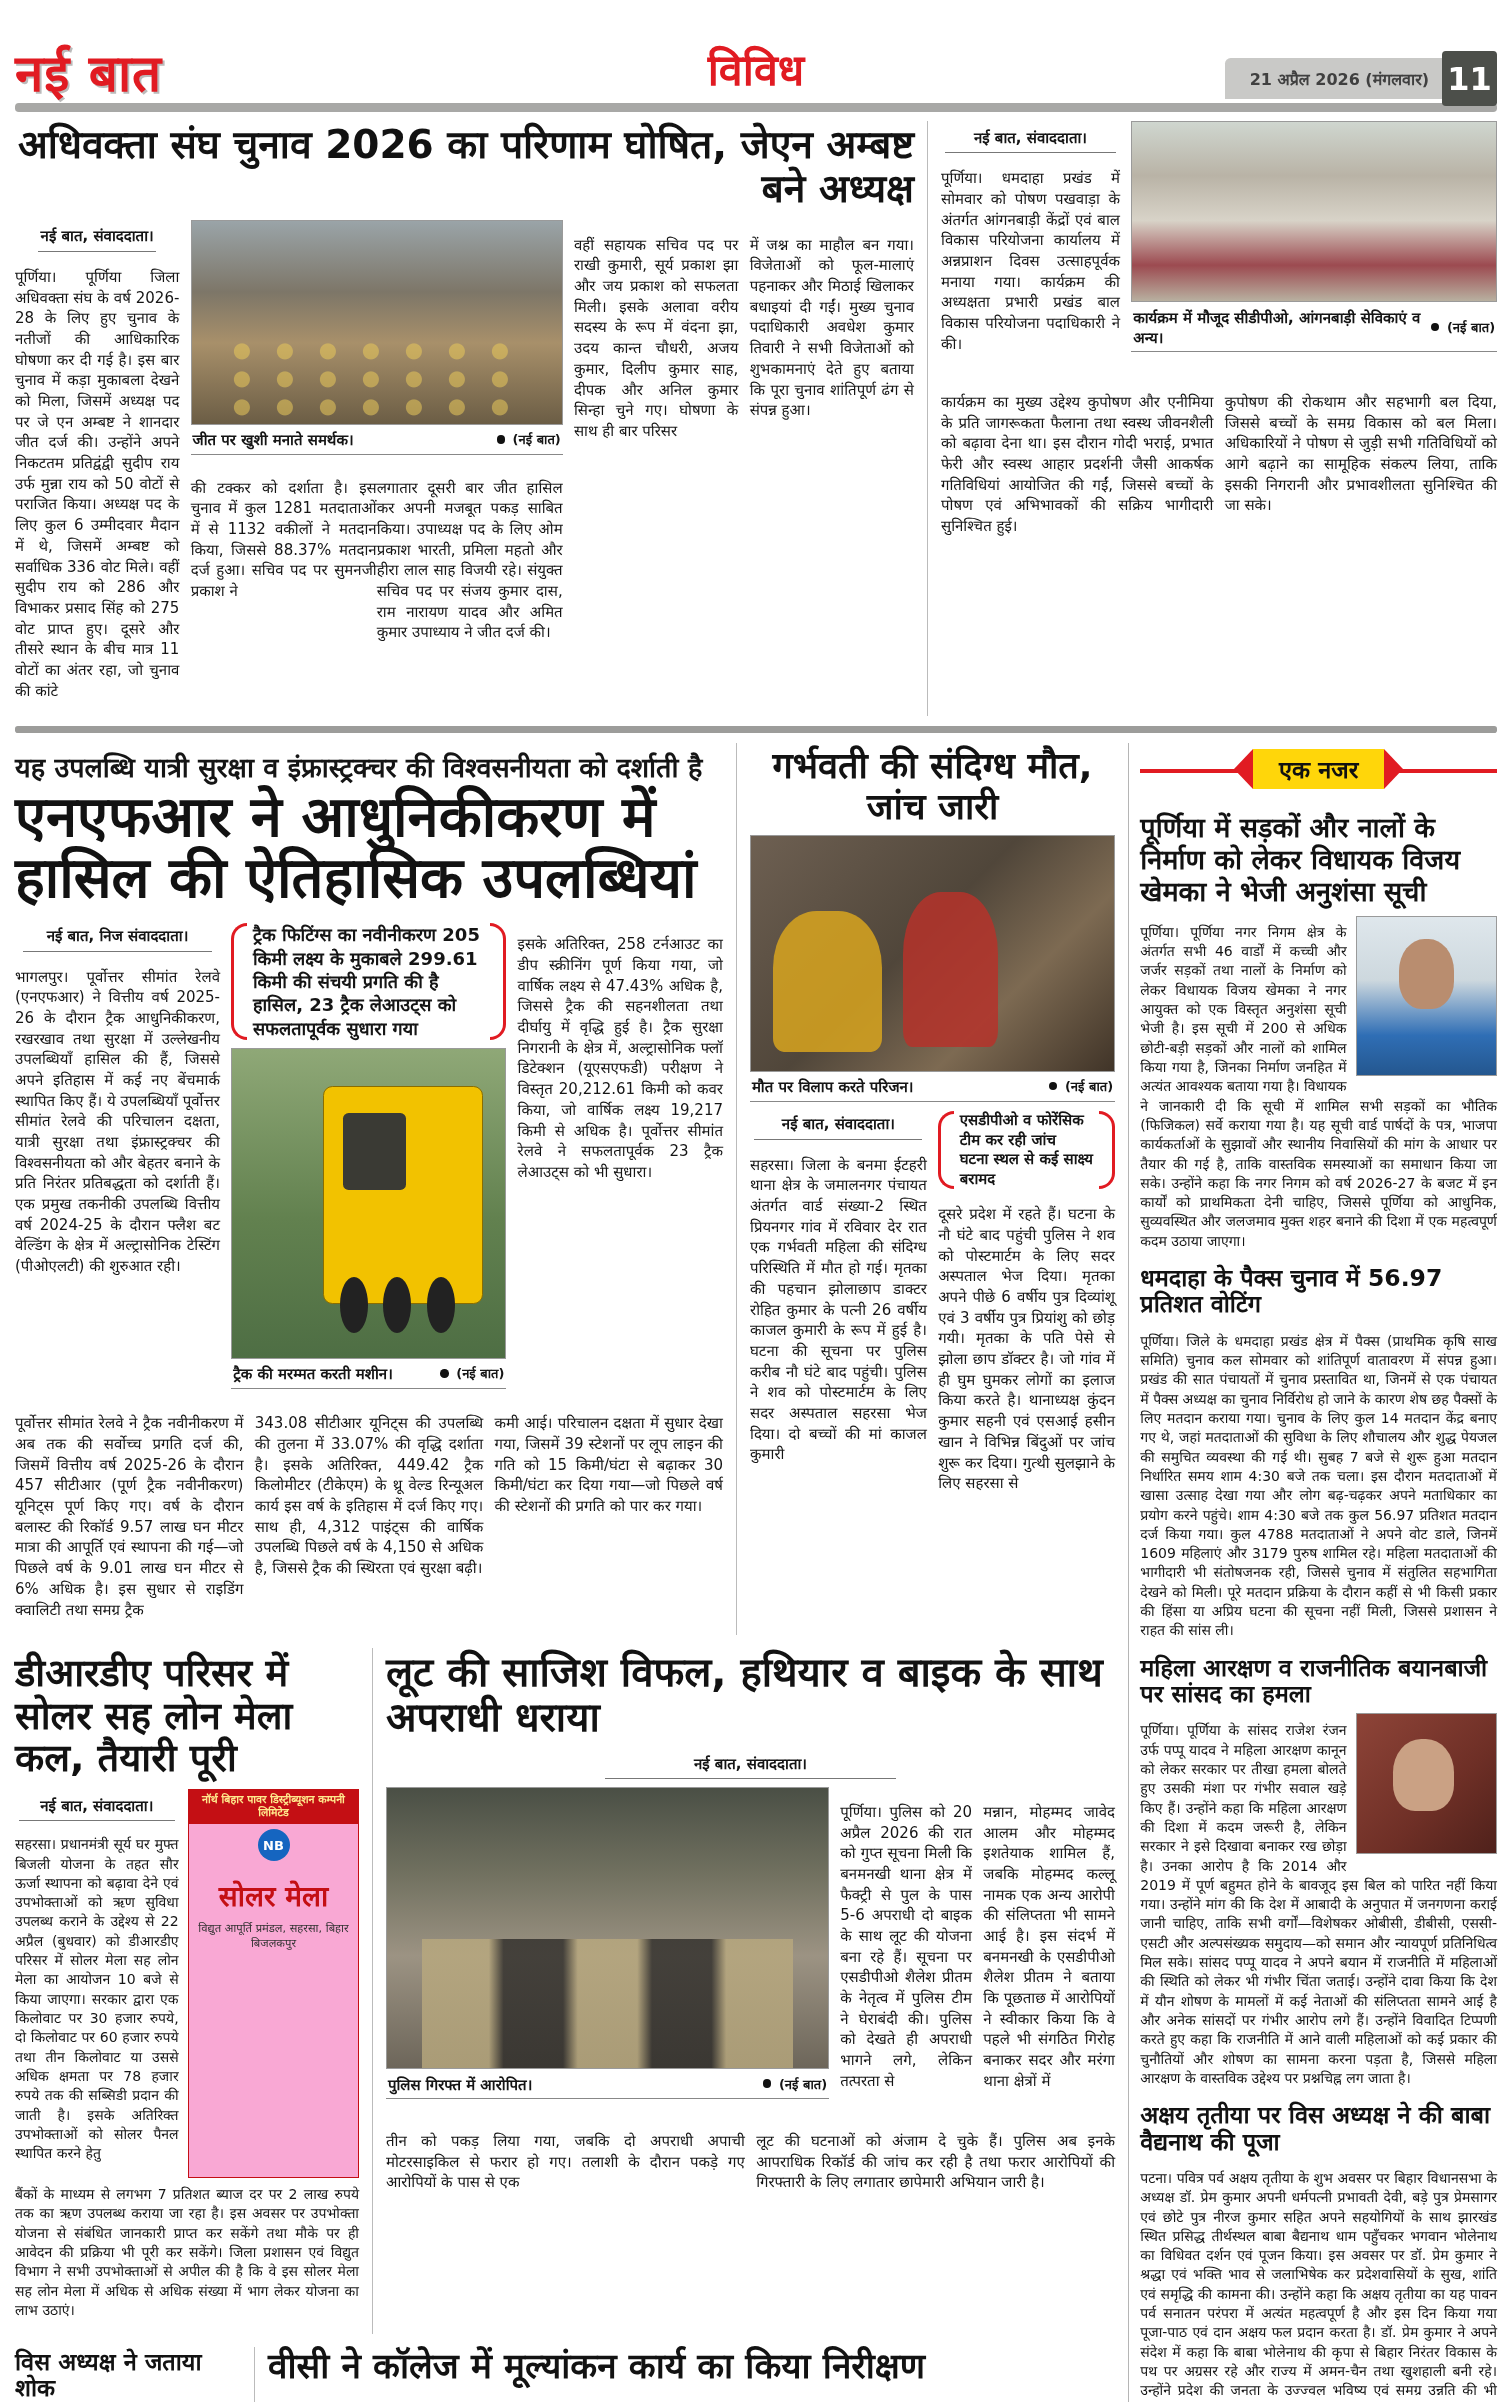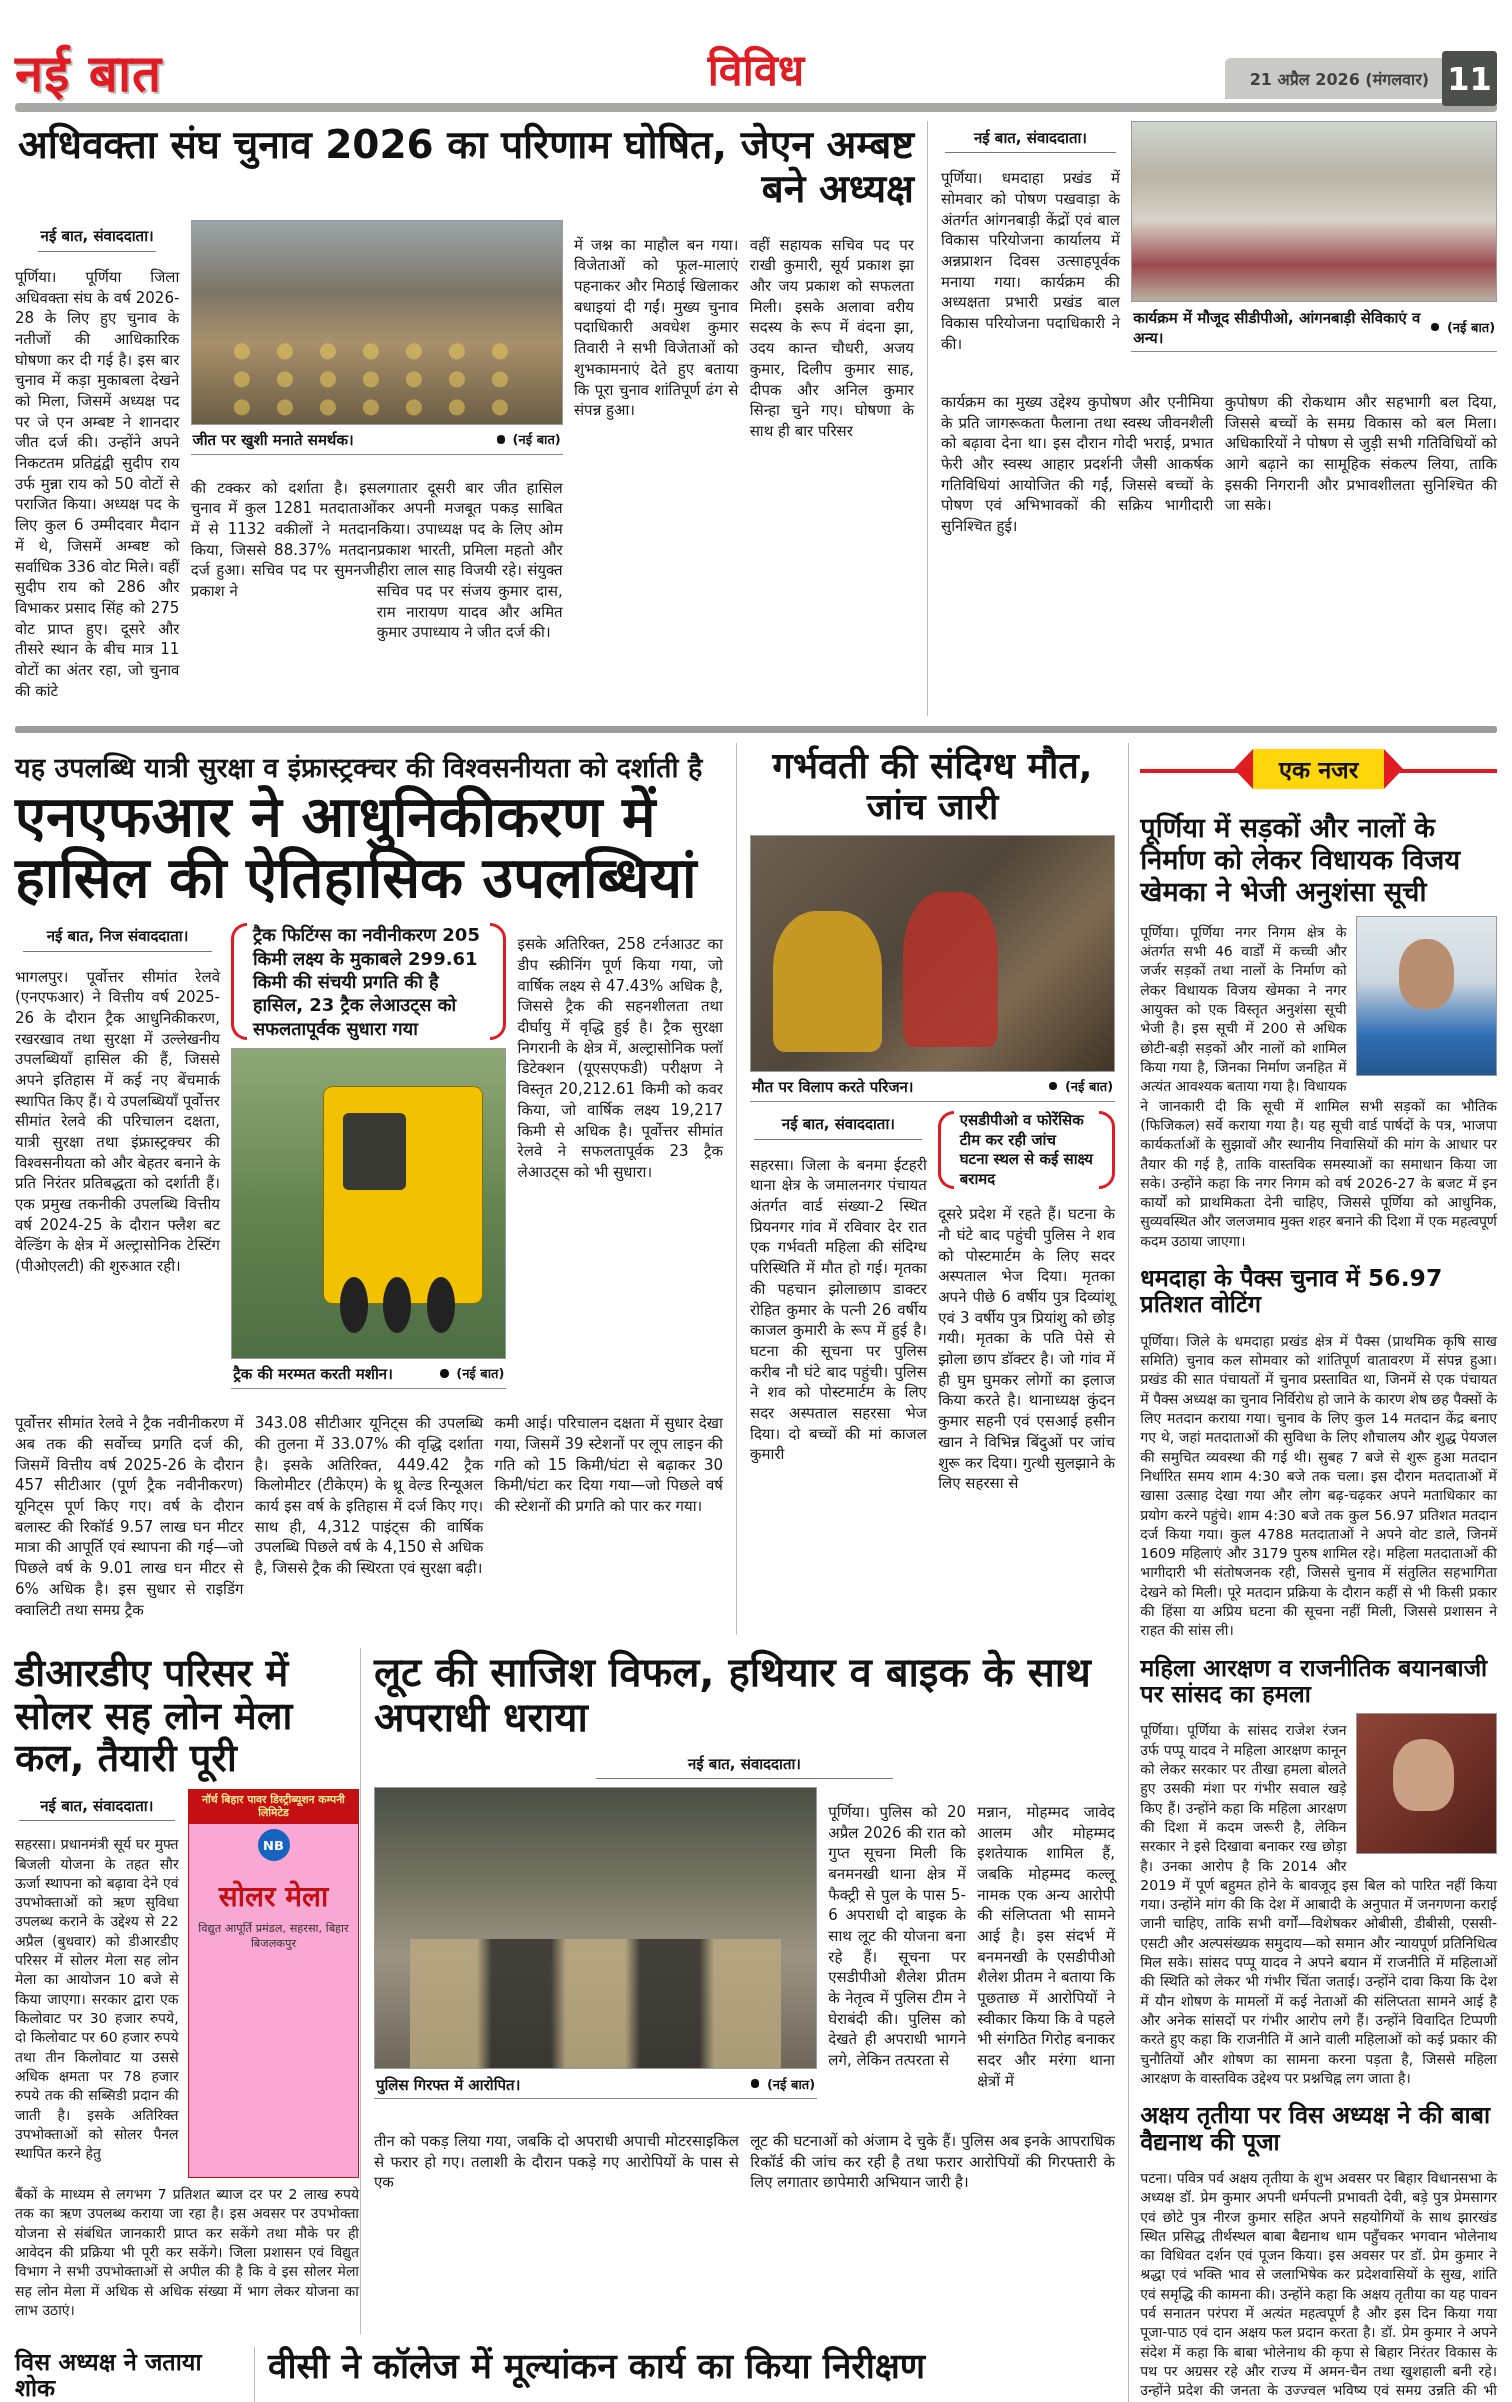--- a/index.html
+++ b/index.html
@@ -66,21 +66,21 @@
   .badge{position:relative;margin:0 auto;background:#ffd60a;color:#111;font-size:23.5px;font-weight:800;padding:3.8px 26px;display:flex;align-items:center;}
   .badge:before,.badge:after{content:"";position:absolute;top:0;bottom:0;width:0;border-top:20px solid transparent;border-bottom:20px solid transparent;}
   .badge:before{left:-19px;border-right:19px solid #e11b22;}
   .badge:after{right:-19px;border-left:19px solid #e11b22;}
   .sb-art{margin-bottom:11.3px;}
   .sb-art .hl.s1{font-size:27px;line-height:1.2;margin-bottom:7.5px;}
   .sb-art .hl.s2{font-size:23.5px;margin:5.6px 0;}
   .sb-art .bodytx{font-size:14px;}
   .float-r{float:right;margin:0 0 7.5px 9.4px;}
   
-  .midrow2{display:flex;gap:1px;margin-top:13px;}
+  .midrow2{display:flex;gap:13px;margin-top:13px;}
   .art-solar{width:344px;flex:0 0 auto;}
   .art-solar .hl{font-size:38px;margin:3.8px 0 9.4px 0;}
   .solar-flex{display:flex;gap:9.4px;}
   .ad-box{width:169px;flex:0 0 auto;border:1.9px solid #c40f14;background:#f9a8d4;}
   .ad-head{background:#c40f14;color:#ffe98c;font-size:10.8px;font-weight:800;text-align:center;padding:3.8px 1.9px;line-height:1.2;}
   .ad-big{color:#c40f14;font-size:28px;font-weight:800;text-align:center;margin:15px 0 5.6px 0;}
   .ad-sub{color:#333;font-size:11.3px;text-align:center;padding:0 5.6px 9.4px 5.6px;}
   .ad-logo{width:32px;height:32px;border-radius:50%;background:#1565c0;color:#fff;font-weight:800;font-size:13px;display:flex;align-items:center;justify-content:center;margin:5.6px auto;}
   .art-loot{flex:1;}
   .art-loot .hl{font-size:40px;margin:1.9px 0 7.5px 0;}
@@ -140,24 +140,24 @@
             <span>जीत पर खुशी मनाते समर्थक।</span>
             <span class="dot"></span>
             <span class="cap-credit">(नई बात)</span>
           </div>
           <div style="display:flex;gap:0;margin-top:7.5px;">
             <p class="bodytx" style="flex:1;">की टक्कर को दर्शाता है। इस चुनाव में कुल 1281 मतदाताओं में से 1132 वकीलों ने मतदान किया, जिससे 88.37% मतदान दर्ज हुआ। सचिव पद पर सुमनजी प्रकाश ने</p>
             <p class="bodytx" style="flex:1;">लगातार दूसरी बार जीत हासिल कर अपनी मजबूत पकड़ साबित किया। उपाध्यक्ष पद के लिए ओम प्रकाश भारती, प्रमिला महतो और हीरा लाल साह विजयी रहे। संयुक्त सचिव पद पर संजय कुमार दास, राम नारायण यादव और अमित कुमार उपाध्याय ने जीत दर्ज की।</p>
           </div>
         </div>
         <div class="adv-c">
+          <p class="bodytx">वहीं सहायक सचिव पद पर राखी कुमारी, सूर्य प्रकाश झा और जय प्रकाश को सफलता मिली। इसके अलावा वरीय सदस्य के रूप में वंदना झा, उदय कान्त चौधरी, अजय कुमार, दिलीप कुमार साह, दीपक और अनिल कुमार सिन्हा चुने गए। घोषणा के साथ ही बार परिसर</p>
+        </div>
+        <div class="adv-c">
           <p class="bodytx">में जश्न का माहौल बन गया। विजेताओं को फूल-मालाएं पहनाकर और मिठाई खिलाकर बधाइयां दी गईं। मुख्य चुनाव पदाधिकारी अवधेश कुमार तिवारी ने सभी विजेताओं को शुभकामनाएं देते हुए बताया कि पूरा चुनाव शांतिपूर्ण ढंग से संपन्न हुआ।</p>
-        </div>
-        <div class="adv-c">
-          <p class="bodytx">वहीं सहायक सचिव पद पर राखी कुमारी, सूर्य प्रकाश झा और जय प्रकाश को सफलता मिली। इसके अलावा वरीय सदस्य के रूप में वंदना झा, उदय कान्त चौधरी, अजय कुमार, दिलीप कुमार साह, दीपक और अनिल कुमार सिन्हा चुने गए। घोषणा के साथ ही बार परिसर</p>
         </div>
       </div>
     </section>
 
     <section class="art-ang">
       <div class="ang-top">
         <div class="ang-left">
           <div class="byline" style="width:95%;">नई बात, संवाददाता।</div>
           <p class="bodytx">पूर्णिया। धमदाहा प्रखंड में सोमवार को पोषण पखवाड़ा के अंतर्गत आंगनबाड़ी केंद्रों एवं बाल विकास परियोजना कार्यालय में अन्नप्राशन दिवस उत्साहपूर्वक मनाया गया। कार्यक्रम की अध्यक्षता प्रभारी प्रखंड बाल विकास परियोजना पदाधिकारी ने की।</p>
         </div>

